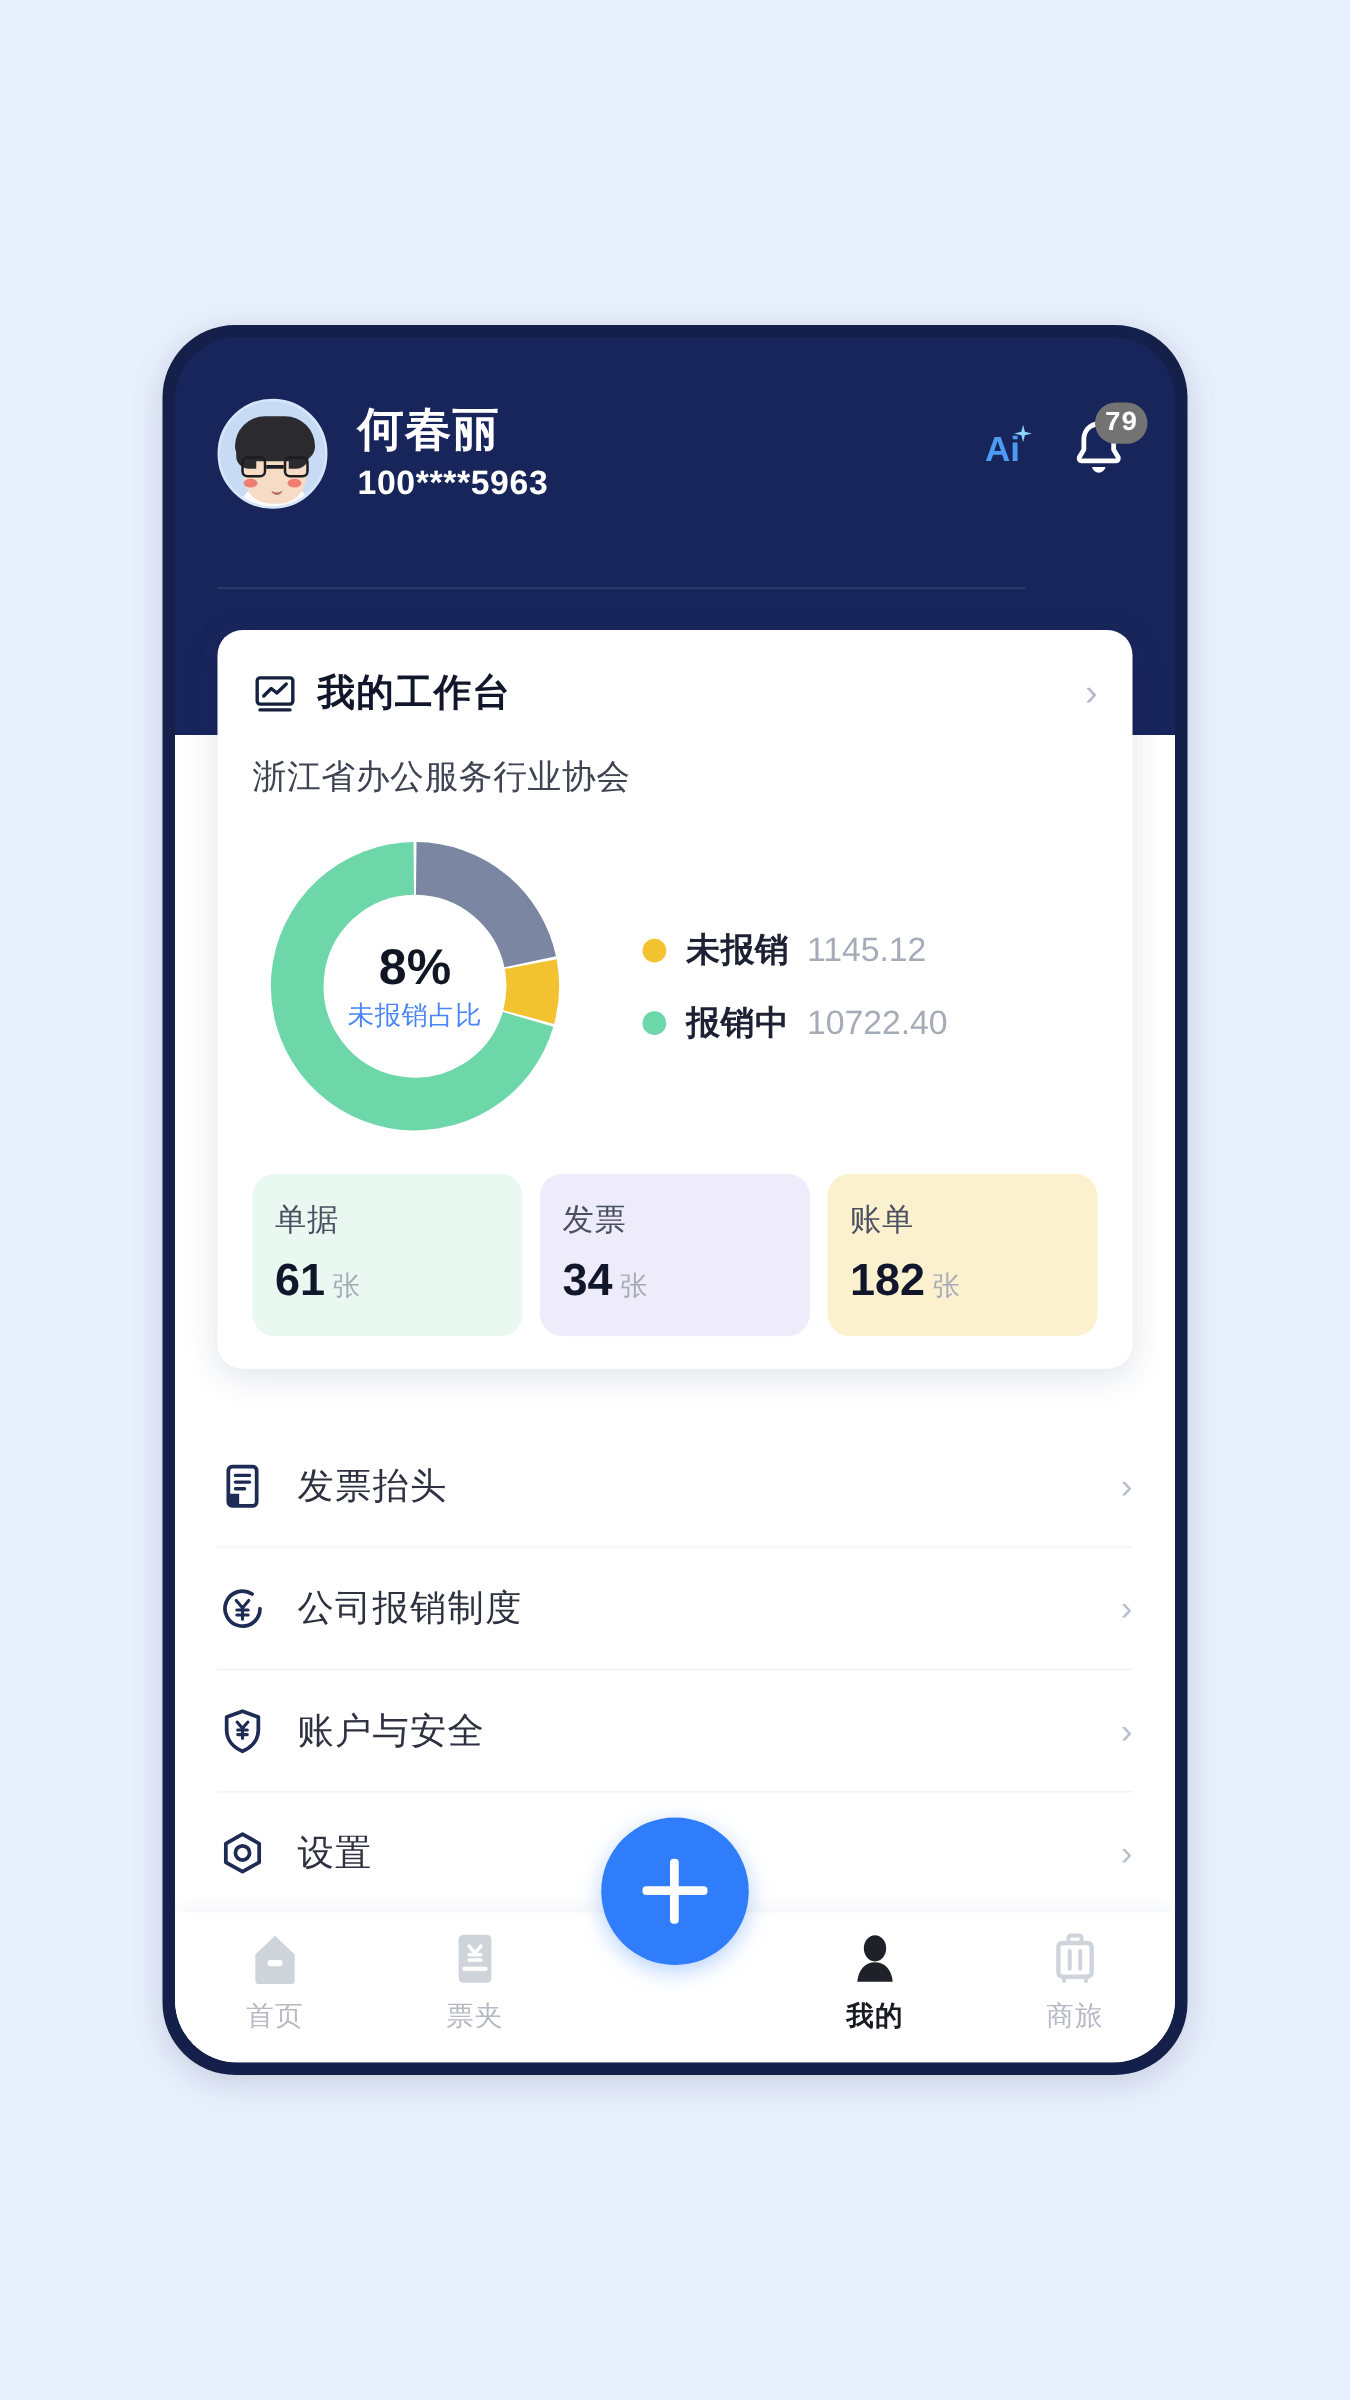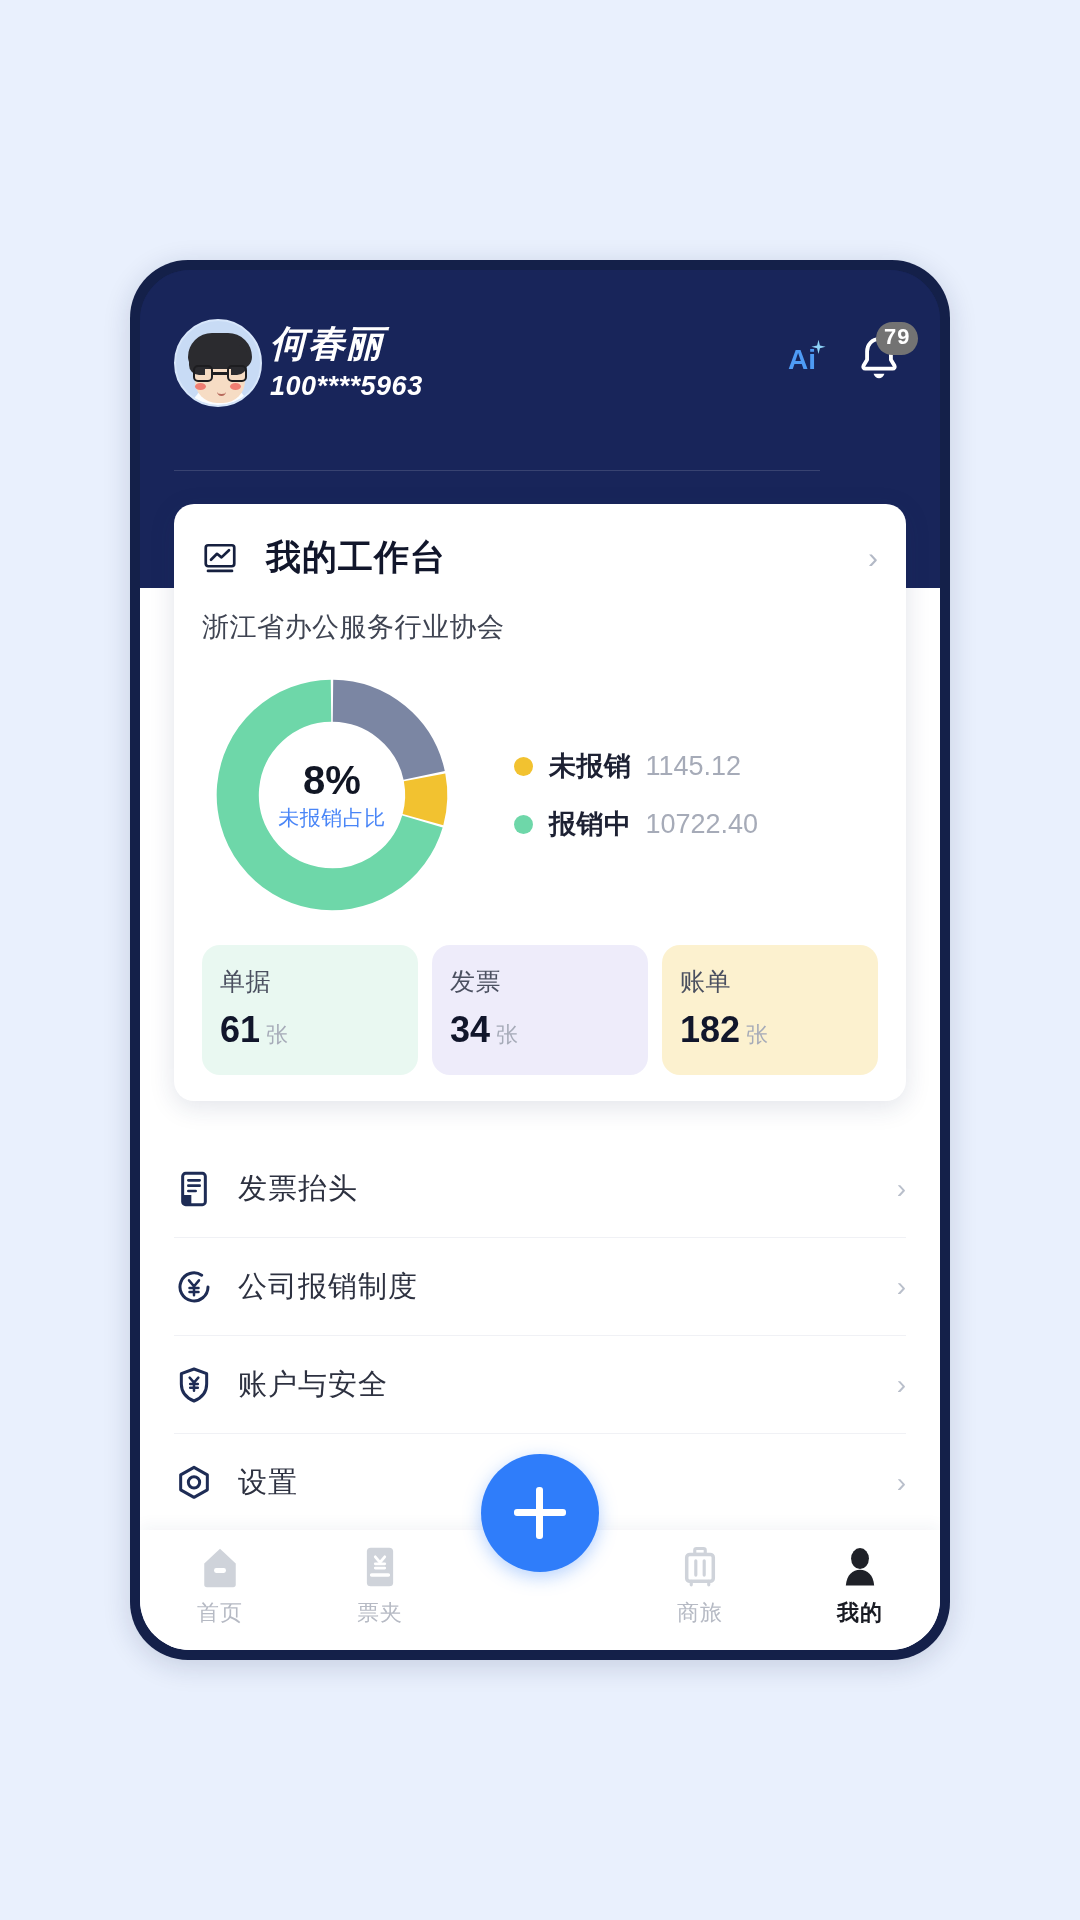--- a/index.html
+++ b/index.html
@@ -98,21 +98,21 @@
   .av-body {
     position: absolute; left: 14px; bottom: -8px;
     width: 60px; height: 28px; border-radius: 30px 30px 0 0;
     background: #fbfdff;
   }
   .av-neck {
     position: absolute; left: 34px; bottom: 14px;
     width: 20px; height: 16px; background: #f0cfb4;
   }
 
-  .who { margin-left: 8px; font-style: italic; }
+  .who { margin-left: 24px; }
   .who .name {
     color: #ffffff; font-size: 37px; font-weight: bold;
     letter-spacing: 1px; line-height: 44px;
   }
   .who .phone-no {
     color: #ffffff; font-size: 27px; font-weight: bold;
     line-height: 36px; letter-spacing: .5px; margin-top: 2px;
   }
   .header-actions {
     margin-left: auto; display: flex; align-items: center; gap: 30px;
@@ -153,22 +153,22 @@
   .card {
     position: absolute; left: 34px; right: 34px; top: -84px;
     background: #ffffff;
     border-radius: 20px;
     box-shadow: 0 6px 26px rgba(28,46,94,.13);
     padding: 30px 28px 26px 28px;
   }
   .card-head { display: flex; align-items: center; }
   .card-head .ico { width: 36px; height: 36px; flex: 0 0 auto; }
   .card-title {
-    font-size: 35px; font-weight: bold; color: #11162b;
-    margin-left: 28px; letter-spacing: 1px;
+    font-size: 30px; font-weight: bold; color: #11162b;
+    margin-left: 16px; letter-spacing: 1px;
   }
   .chev {
     margin-left: auto; color: #b3b9c6;
     font-size: 30px; line-height: 1; font-weight: normal;
   }
   .org-name {
     font-size: 27px; color: #3f4452; margin-top: 28px;
     letter-spacing: .5px;
   }
 
@@ -446,37 +446,37 @@
               <rect x="4.5" y="2" width="15" height="22" rx="2.2" fill="#cfd3da"></rect>
               <path d="M9.3 7.2 L12 10.4 L14.7 7.2" fill="none" stroke="#ffffff" stroke-width="1.6" stroke-linecap="round"></path>
               <path d="M9.3 11.2 H14.7 M9.3 13.6 H14.7" stroke="#ffffff" stroke-width="1.6" stroke-linecap="round"></path>
               <path d="M7.2 17.6 H16.8" stroke="#ffffff" stroke-width="2" stroke-linecap="round"></path>
             </svg>
             <div class="tab-label">票夹</div>
           </div>
 
           <div class="tab spacer"></div>
 
+          <div class="tab active">
+            <svg class="tab-ico" viewBox="0 0 24 26">
+              <ellipse cx="12" cy="8.2" rx="5.1" ry="6" fill="#1f2128"></ellipse>
+              <path d="M3.9 23.5 C4.4 17.6 7.8 14.6 12 14.6 C16.2 14.6 19.6 17.6 20.1 23.5 Z" fill="#1f2128"></path>
+            </svg>
+            <div class="tab-label">我的</div>
+          </div>
+
           <div class="tab">
             <svg class="tab-ico" viewBox="0 0 24 26">
               <rect x="9" y="2.4" width="6" height="3.4" rx="1" fill="none" stroke="#cfd3da" stroke-width="1.8"></rect>
               <rect x="4.4" y="5.8" width="15.2" height="15.4" rx="1.8" fill="none" stroke="#cfd3da" stroke-width="2"></rect>
               <path d="M9.6 9.4 V17.6 M14.4 9.4 V17.6" stroke="#cfd3da" stroke-width="1.8" stroke-linecap="round"></path>
               <path d="M7 21.2 V23.2 M17 21.2 V23.2" stroke="#cfd3da" stroke-width="1.8" stroke-linecap="round"></path>
             </svg>
             <div class="tab-label">商旅</div>
           </div>
-
-          <div class="tab active">
-            <svg class="tab-ico" viewBox="0 0 24 26">
-              <ellipse cx="12" cy="8.2" rx="5.1" ry="6" fill="#1f2128"></ellipse>
-              <path d="M3.9 23.5 C4.4 17.6 7.8 14.6 12 14.6 C16.2 14.6 19.6 17.6 20.1 23.5 Z" fill="#1f2128"></path>
-            </svg>
-            <div class="tab-label">我的</div>
-          </div>
         </div>
 
         <div class="fab">
           <span class="plus"></span>
         </div>
 
       </div>
     </div>
   </div>
 </div>

